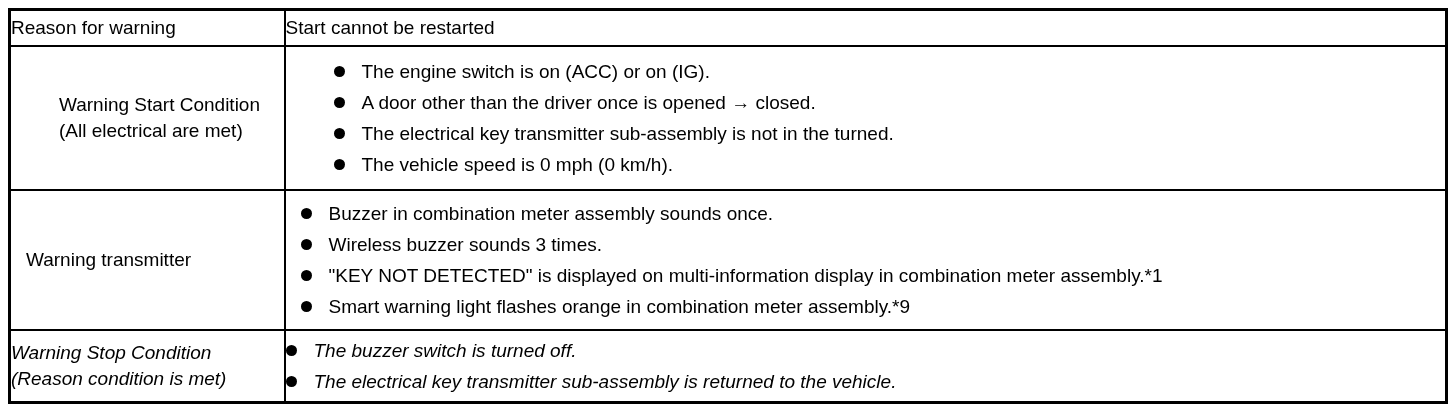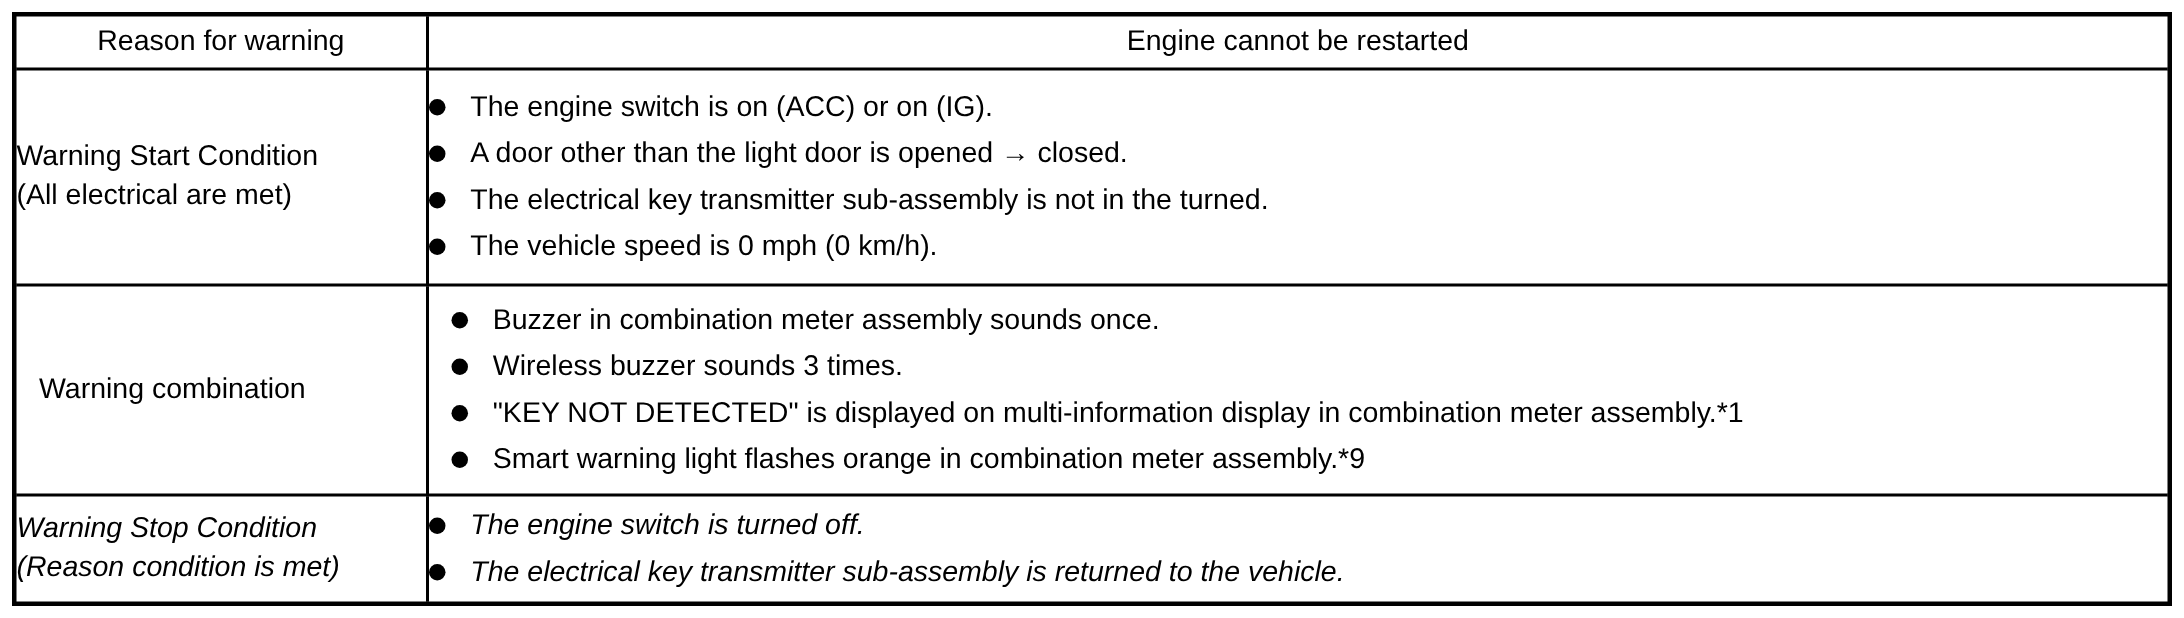--- a/index.html
+++ b/index.html
@@ -39,26 +39,25 @@
   td.label-cell {
     padding: 2px 4px 2px 5px;
     line-height: 26px;
   }
   td.content-cell {
     padding: 6px 6px 6px 26px;
   }
   tr.header-row td {
     height: 34px;
     line-height: 22px;
-    text-align: center;
   }
   td.header-content {
     padding-left: 6px;
   }
-  tr.row-start td  { height: 142px; }
+  tr.row-start td  { height: 142px; padding-left: 48px; }
   tr.row-desc td   { height: 138px; padding-left: 15px; }
   tr.row-stop td   { height: 70px; font-style: italic; }
 
   ul.bullets {
     list-style: none;
     margin: 0;
     padding: 0;
   }
   ul.bullets li {
     position: relative;
@@ -83,53 +82,53 @@
 <div class="page">
   <table class="doc-table">
     <colgroup>
       <col class="col-label">
       <col class="col-content">
     </colgroup>
 
     <tbody>
         <tr class="header-row">
       <td class="label-cell">Reason for warning</td>
-      <td class="header-content">Engine cannot be restarted</td>
+      <td class="header-content">Start cannot be restarted</td>
     </tr>
 
     <tr class="row-start">
       <td class="label-cell">
         <div class="label-line">Warning Start Condition</div>
         <div class="label-line">(All electrical are met)</div>
       </td>
       <td class="content-cell">
         <ul class="bullets">
           <li>
             <span class="dot"></span>
             <span>The engine switch is on (ACC) or on (IG).</span>
           </li>
           <li>
             <span class="dot"></span>
-            <span>A door other than the light door is opened → closed.</span>
+            <span>A door other than the driver once is opened → closed.</span>
           </li>
           <li>
             <span class="dot"></span>
             <span>The electrical key transmitter sub-assembly is not in the turned.</span>
           </li>
           <li>
             <span class="dot"></span>
             <span>The vehicle speed is 0 mph (0 km/h).</span>
           </li>
         </ul>
       </td>
     </tr>
 
     <tr class="row-desc">
       <td class="label-cell">
-        <div class="label-line">Warning combination</div>
+        <div class="label-line">Warning transmitter</div>
       </td>
       <td class="content-cell">
         <ul class="bullets">
           <li>
             <span class="dot"></span>
             <span>Buzzer in combination meter assembly sounds once.</span>
           </li>
           <li>
             <span class="dot"></span>
             <span>Wireless buzzer sounds 3 times.</span>
@@ -148,21 +147,21 @@
 
     <tr class="row-stop">
       <td class="label-cell">
         <div class="label-line">Warning Stop Condition</div>
         <div class="label-line">(Reason condition is met)</div>
       </td>
       <td class="content-cell">
         <ul class="bullets">
           <li>
             <span class="dot"></span>
-            <span>The engine switch is turned off.</span>
+            <span>The buzzer switch is turned off.</span>
           </li>
           <li>
             <span class="dot"></span>
             <span>The electrical key transmitter sub-assembly is returned to the vehicle.</span>
           </li>
         </ul>
       </td>
     </tr>
   </tbody>
     </table>

